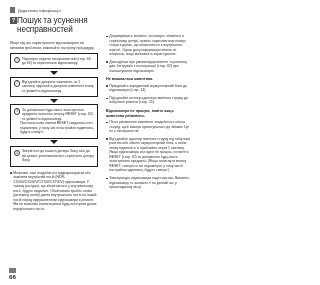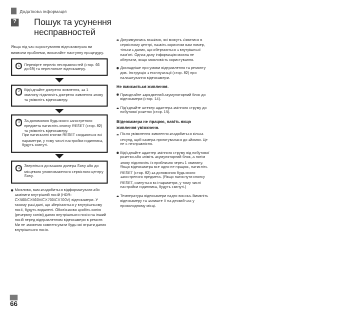--- a/index.html
+++ b/index.html
@@ -11,21 +11,21 @@
   }
   .page{position:relative;width:200px;height:285px;background:#fff;}
 
   
   .runhead{position:absolute;left:10px;top:7px;display:flex;align-items:center;gap:3px;}
   .runhead .tab{width:5px;height:6px;background:#6d6d6d;display:block;}
   .runhead .txt{font-size:3.9px;letter-spacing:.1px;color:#3a3a3a;}
 
   
   .titleblock{position:absolute;left:10px;top:16px;width:92px;}
-  .titlerow{display:flex;align-items:flex-start;gap:14px;}
+  .titlerow{display:flex;align-items:flex-start;gap:0;}
   .qmark{
     width:7px;height:7px;background:#555;color:#fff;
     font-size:5.2px;line-height:7px;text-align:center;font-weight:bold;
     flex:0 0 auto;margin-top:1px;
   }
   .title{font-size:8.2px;line-height:9.4px;color:#1d1d1d;letter-spacing:-.1px;}
 
   
   .colL{position:absolute;left:10px;top:41px;width:88px;}
   .lead{font-size:3.55px;line-height:4.6px;color:#333;margin-bottom:3px;}

